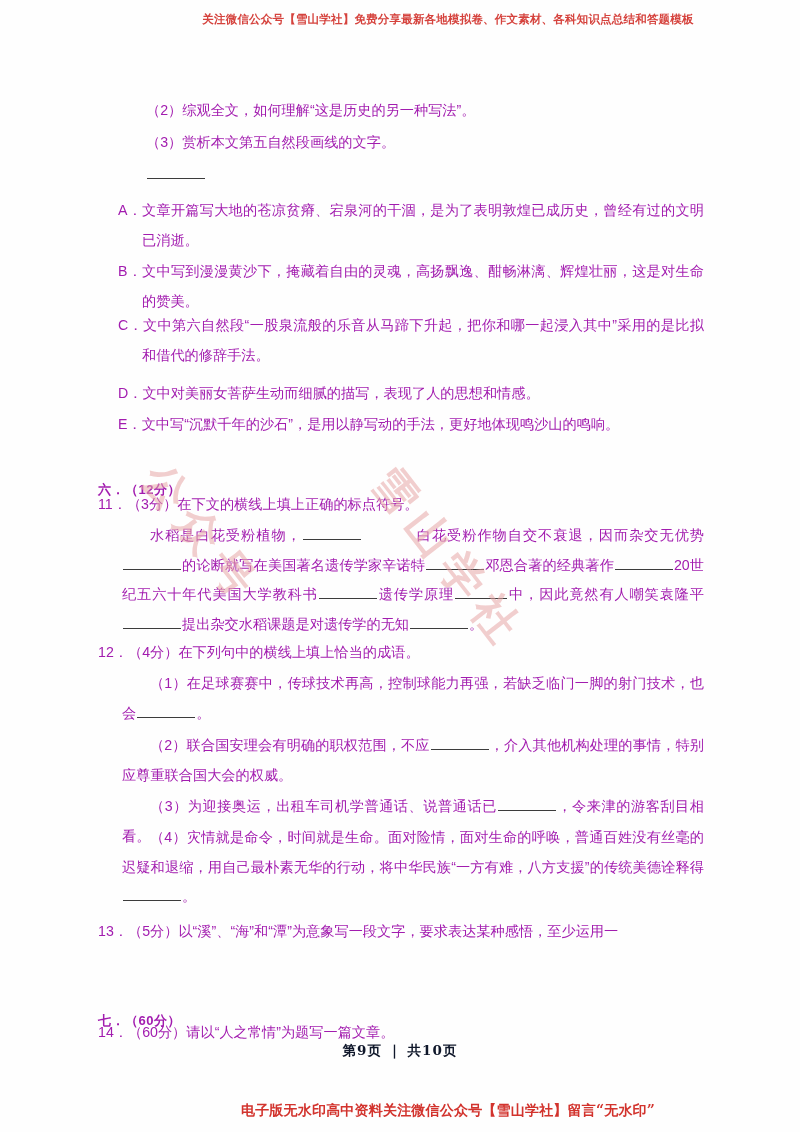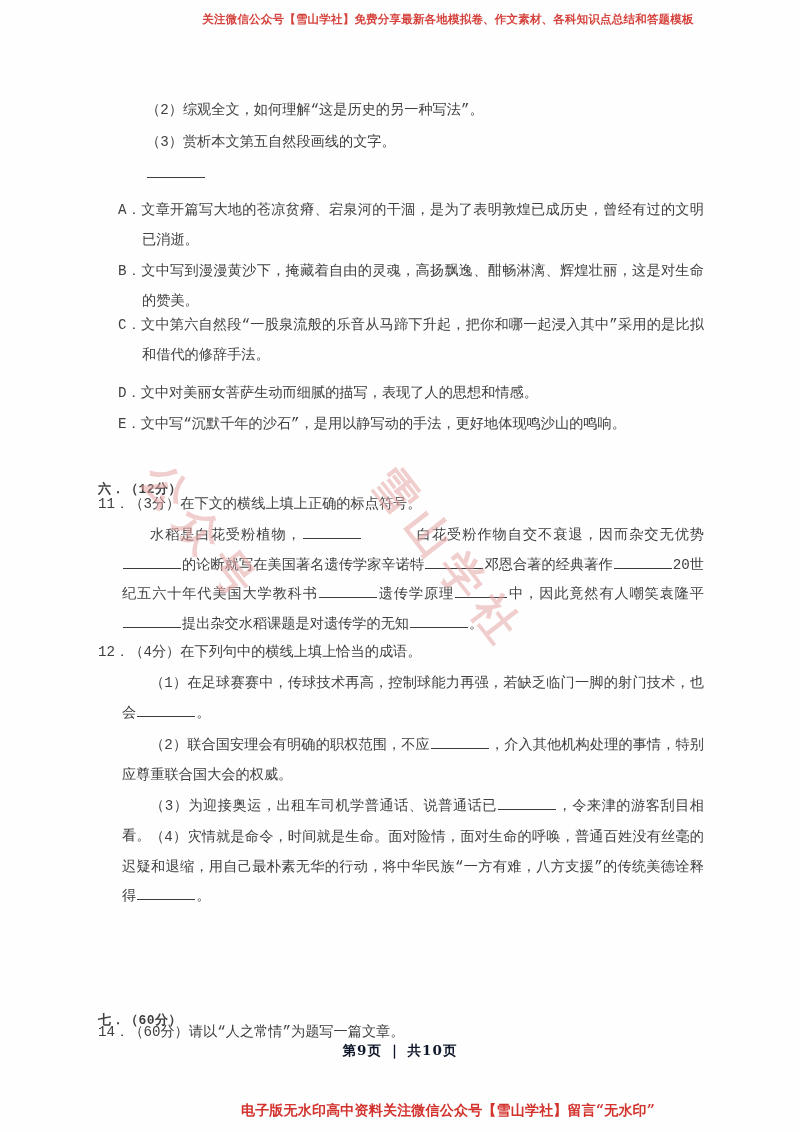--- a/index.html
+++ b/index.html
@@ -81,26 +81,26 @@
     position: absolute;
     left: 0;
     top: 0;
     width: 800px;
     z-index: 2;
   }
   .block {
     position: absolute;
     left: 118px;
     width: 562px;
-    color: #404040;
+    color: #a21caf;
     font-size: 14.2px;
     line-height: 29.5px;
     text-align: justify;
     text-justify: inter-character;
-    font-family: Liberation Mono, monospace;
+    font-family: Liberation Sans, sans-serif;
   }
 
   
   .sub {
     text-indent: 28px;
   }
   
   .opt {
     padding-left: 24px;
     text-indent: -24px;
@@ -195,21 +195,21 @@
     <div class="block qnum" style="top:638px; left:98px;">12．（4分）在下列句中的横线上填上恰当的成语。</div>
 
     <div class="block qsub" style="top:669px; left:98px; width:582px;"><span>（1）在足球赛赛中，传球技术再高，控制球能力再强，若缺乏临门一脚的射门技术，也会</span><span class="blank blank-md"></span><span>。</span></div>
 
     <div class="block qsub" style="top:731px; left:98px; width:582px;"><span>（2）联合国安理会有明确的职权范围，不应</span><span class="blank blank-md"></span><span>，介入其他机构处理的事情，特别应尊重联合国大会的权威。</span></div>
 
     <div class="block qsub" style="top:792px; left:98px; width:582px;"><span>（3）为迎接奥运，出租车司机学普通话、说普通话已</span><span class="blank blank-md"></span><span>，令来津的游客刮目相看。</span></div>
 
     <div class="block qsub" style="top:823px; left:98px; width:582px;"><span>（4）灾情就是命令，时间就是生命。面对险情，面对生命的呼唤，普通百姓没有丝毫的迟疑和退缩，用自己最朴素无华的行动，将中华民族“一方有难，八方支援”的传统美德诠释得</span><span class="blank blank-md"></span><span>。</span></div>
 
-    <div class="block q13" style="top:917px; left:98px; width:582px;"></div>
+    <div class="block q13" style="top:917px; left:98px; width:582px;"><span>13．（5分）以“溪”、“海”和“潭”为意象写一段文字，要求表达某种感悟，至少运用一</span></div>
 
     <div class="block section-head" style="top:987px; left:98px;">七．（60分）</div>
 
     <div class="block qnum" style="top:1018px; left:98px;">14．（60分）请以“人之常情”为题写一篇文章。</div>
 
   </div>
 
   <div class="pagefoot">第9页 ｜ 共10页</div>
 
   <div class="promo promo-bottom">电子版无水印高中资料关注微信公众号【雪山学社】留言“无水印”</div>

